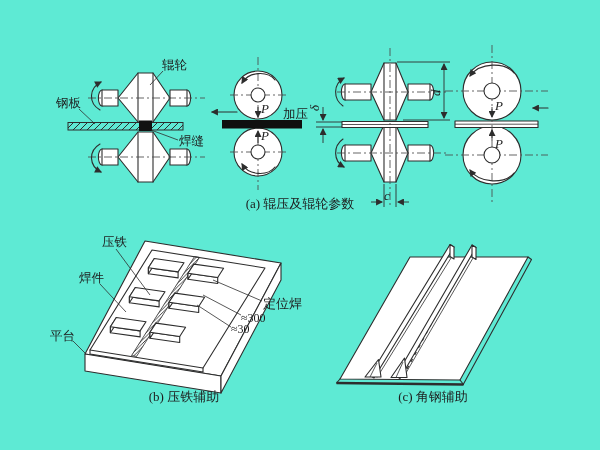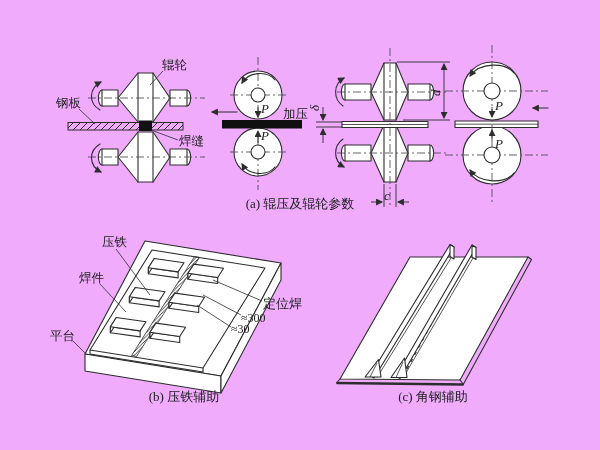--- a/index.html
+++ b/index.html
@@ -1,16 +1,16 @@
 <!DOCTYPE html>
 <html><head>
 <meta charset="utf-8">
 <style>
   html,body{margin:0;padding:0;background:#ffffff;}
-  #stage{position:relative;width:600px;height:450px;background:#f0abfc;overflow:hidden;
+  #stage{position:relative;width:600px;height:450px;background:#5eead4;overflow:hidden;
          font-family:"Liberation Serif","DejaVu Serif",serif;}
   svg{display:block;}
   .ln{stroke:#2d2d2d;stroke-width:1.1;fill:none;stroke-linecap:round;stroke-linejoin:round;}
   .thin{stroke:#2d2d2d;stroke-width:.8;fill:none;}
   .fw{fill:#ffffff;stroke:#2d2d2d;stroke-width:1.1;stroke-linejoin:round;}
   .cl{stroke:#4a4a4a;stroke-width:.85;fill:none;stroke-dasharray:8 3 2 3;}
   .dim{stroke:#2d2d2d;stroke-width:.9;fill:none;}
   .zh{font-family:"Liberation Serif","DejaVu Serif",serif;font-size:12.5px;fill:#1d1d1d;}
   .zh3{font-family:"Liberation Serif","DejaVu Serif",serif;font-size:13px;fill:#1d1d1d;}
   .num{font-family:"Liberation Serif","DejaVu Serif",serif;font-size:12px;fill:#1d1d1d;}

